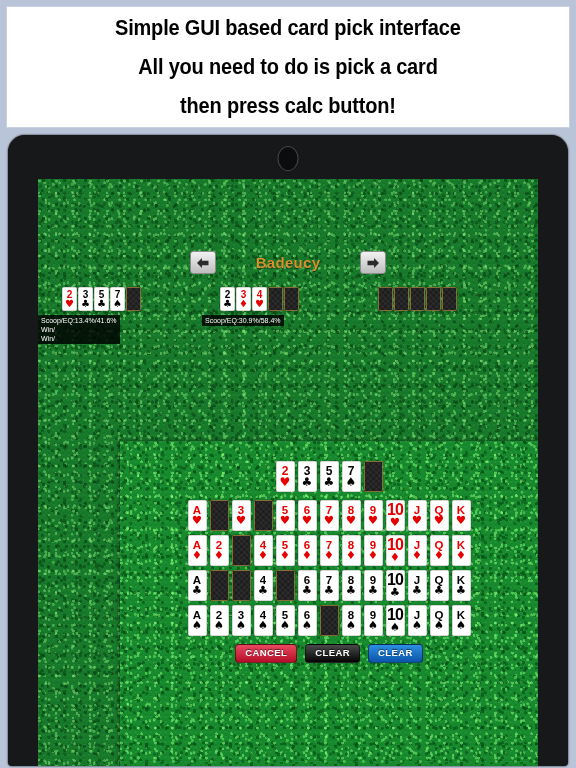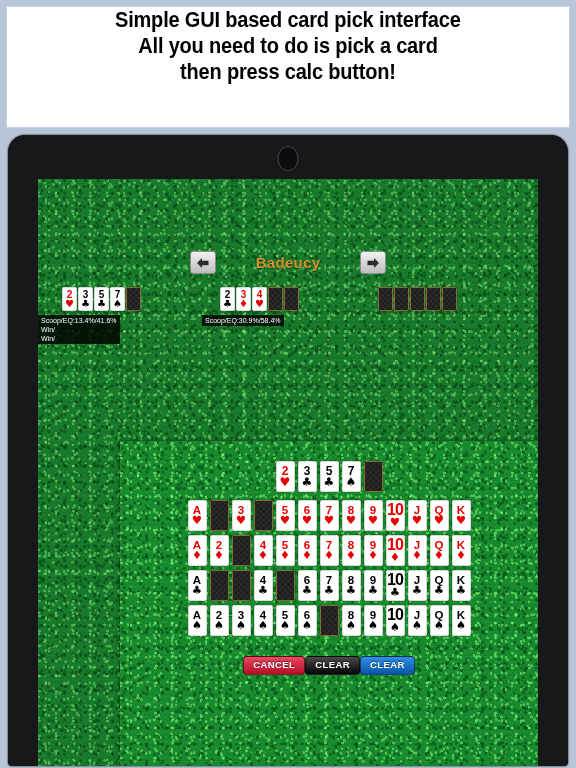--- a/index.html
+++ b/index.html
@@ -25,21 +25,23 @@
     position: absolute;
     left: 6px;
     top: 6px;
     width: 564px;
     height: 122px;
     background: #ffffff;
     border: 1px solid #c9d2e2;
     display: flex;
     flex-direction: column;
     align-items: center;
+    justify-content: center;
     z-index: 5;
+    gap: 13px;
   }
   .banner-line {
     font-family: "Liberation Sans", sans-serif;
     font-weight: bold;
     font-size: 21.5px;
     line-height: 26px;
     color: #000000;
     letter-spacing: -0.2px;
     white-space: nowrap;
     transform: scaleX(0.93);
@@ -243,21 +245,22 @@
     display: flex;
     gap: 3px;
   }
   .grid .card { width: 19px; height: 31px; }
   .grid .card .rank { font-size: 11.5px; }
   .grid .card .suit { font-size: 11.5px; margin-top: -1px; }
   .grid .card .rank.ten { font-size: 16px; letter-spacing: -0.8px; }
 
   .btnrow {
     display: flex;
-    margin-top: 20px;
+    gap: 8px;
+    margin-top: 8px;
   }
   .btn {
     font-family: "Liberation Sans", sans-serif;
     font-weight: bold;
     font-size: 9.5px;
     color: #ffffff;
     text-shadow: 0 -1px 1px rgba(0,0,0,.55);
     padding: 3px 9px 4px;
     border-radius: 4px;
     border: 1px solid rgba(0,0,0,.5);

